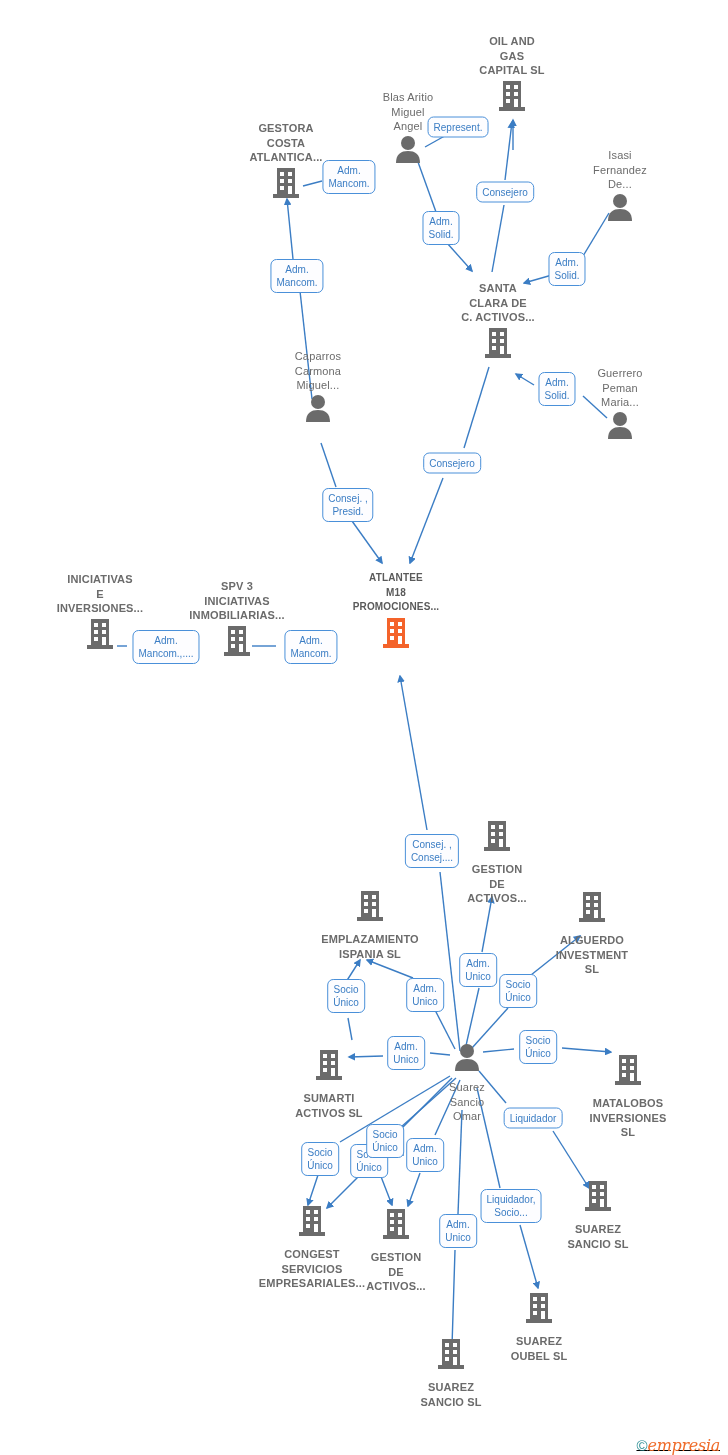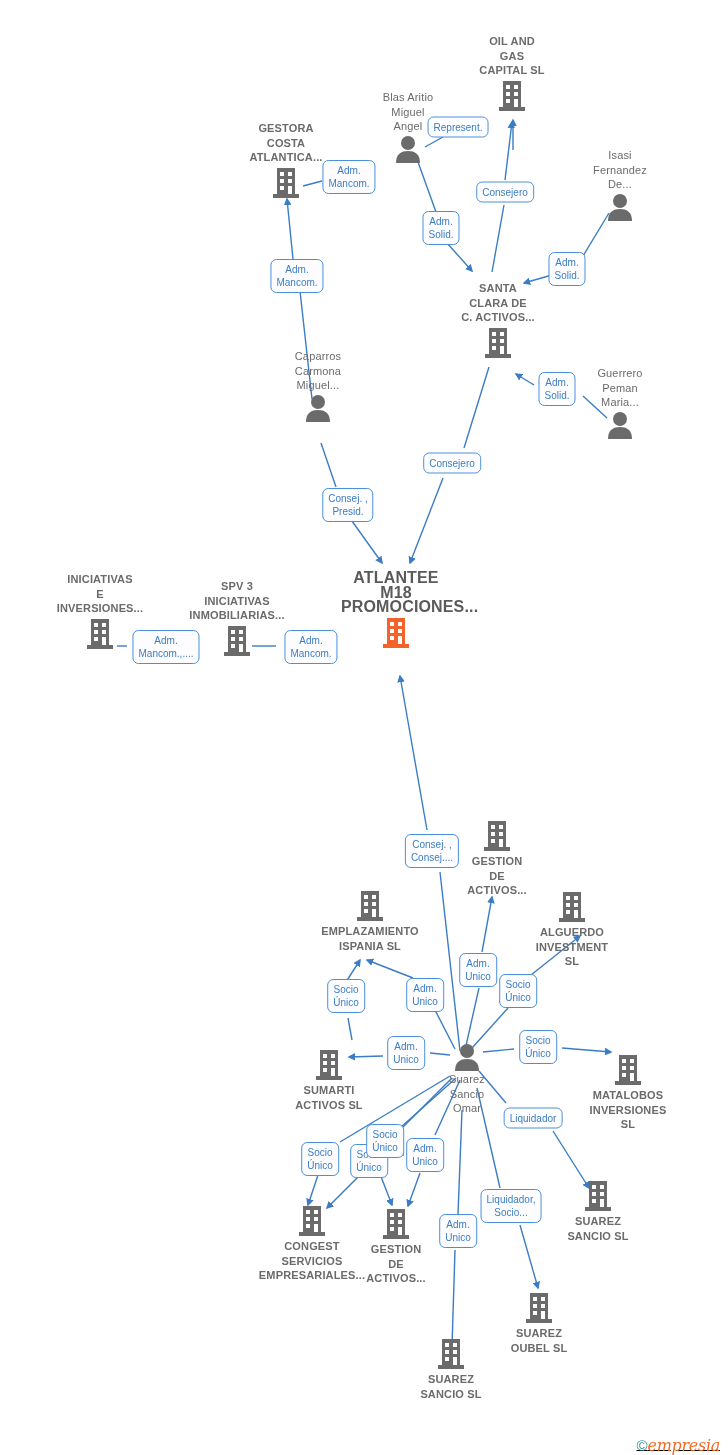--- a/index.html
+++ b/index.html
@@ -33,28 +33,28 @@
     font-size: 11px;
     line-height: 14.5px;
     color: #6b6b6b;
     letter-spacing: 0.15px;
     white-space: pre-line;
   }
   .node.company .node-label { font-weight: 700; }
   .node.focus .node-label {
     color: #5a5a5a;
     font-weight: bold;
-    font-size: 16px;
+    font-size: 10px;
   }
   .node .glyph {
     display: block;
     margin: 1px auto 0 auto;
     line-height: 0;
   }
-  .node.label-below .node-label { margin-top: 1px; }
+  .node.label-below .node-label { margin-top: 9px; }
   .edge-label {
     position: absolute;
     background: #fdfdff;
     border: 1.3px solid #4a90d9;
     border-radius: 6px;
     color: #3b7dc4;
     font-size: 10px;
     line-height: 13px;
     text-align: center;
     padding: 3px 5px;
@@ -395,21 +395,21 @@
             <rect x="17" y="13" width="4" height="4"></rect>
             <rect x="9" y="20" width="4" height="4"></rect>
             <rect x="17" y="20" width="4" height="8"></rect>
           </g>
         </svg>
     </span>
     <span class="node-label">EMPLAZAMIENTO
 ISPANIA  SL</span>
   </div>
 
-  <div class="node company label-below" style="left:572px; top:889px;">
+  <div class="node company label-below" style="left:592px; top:889px;">
     <span class="glyph">
       <svg width="30" height="34" viewBox="0 0 30 34">
           <g fill="#6b6b6b">
             <rect x="6" y="2" width="18" height="28"></rect>
             <rect x="2" y="28" width="26" height="4"></rect>
           </g>
           <g fill="#ffffff">
             <rect x="9" y="6" width="4" height="4"></rect>
             <rect x="17" y="6" width="4" height="4"></rect>
             <rect x="9" y="13" width="4" height="4"></rect>

